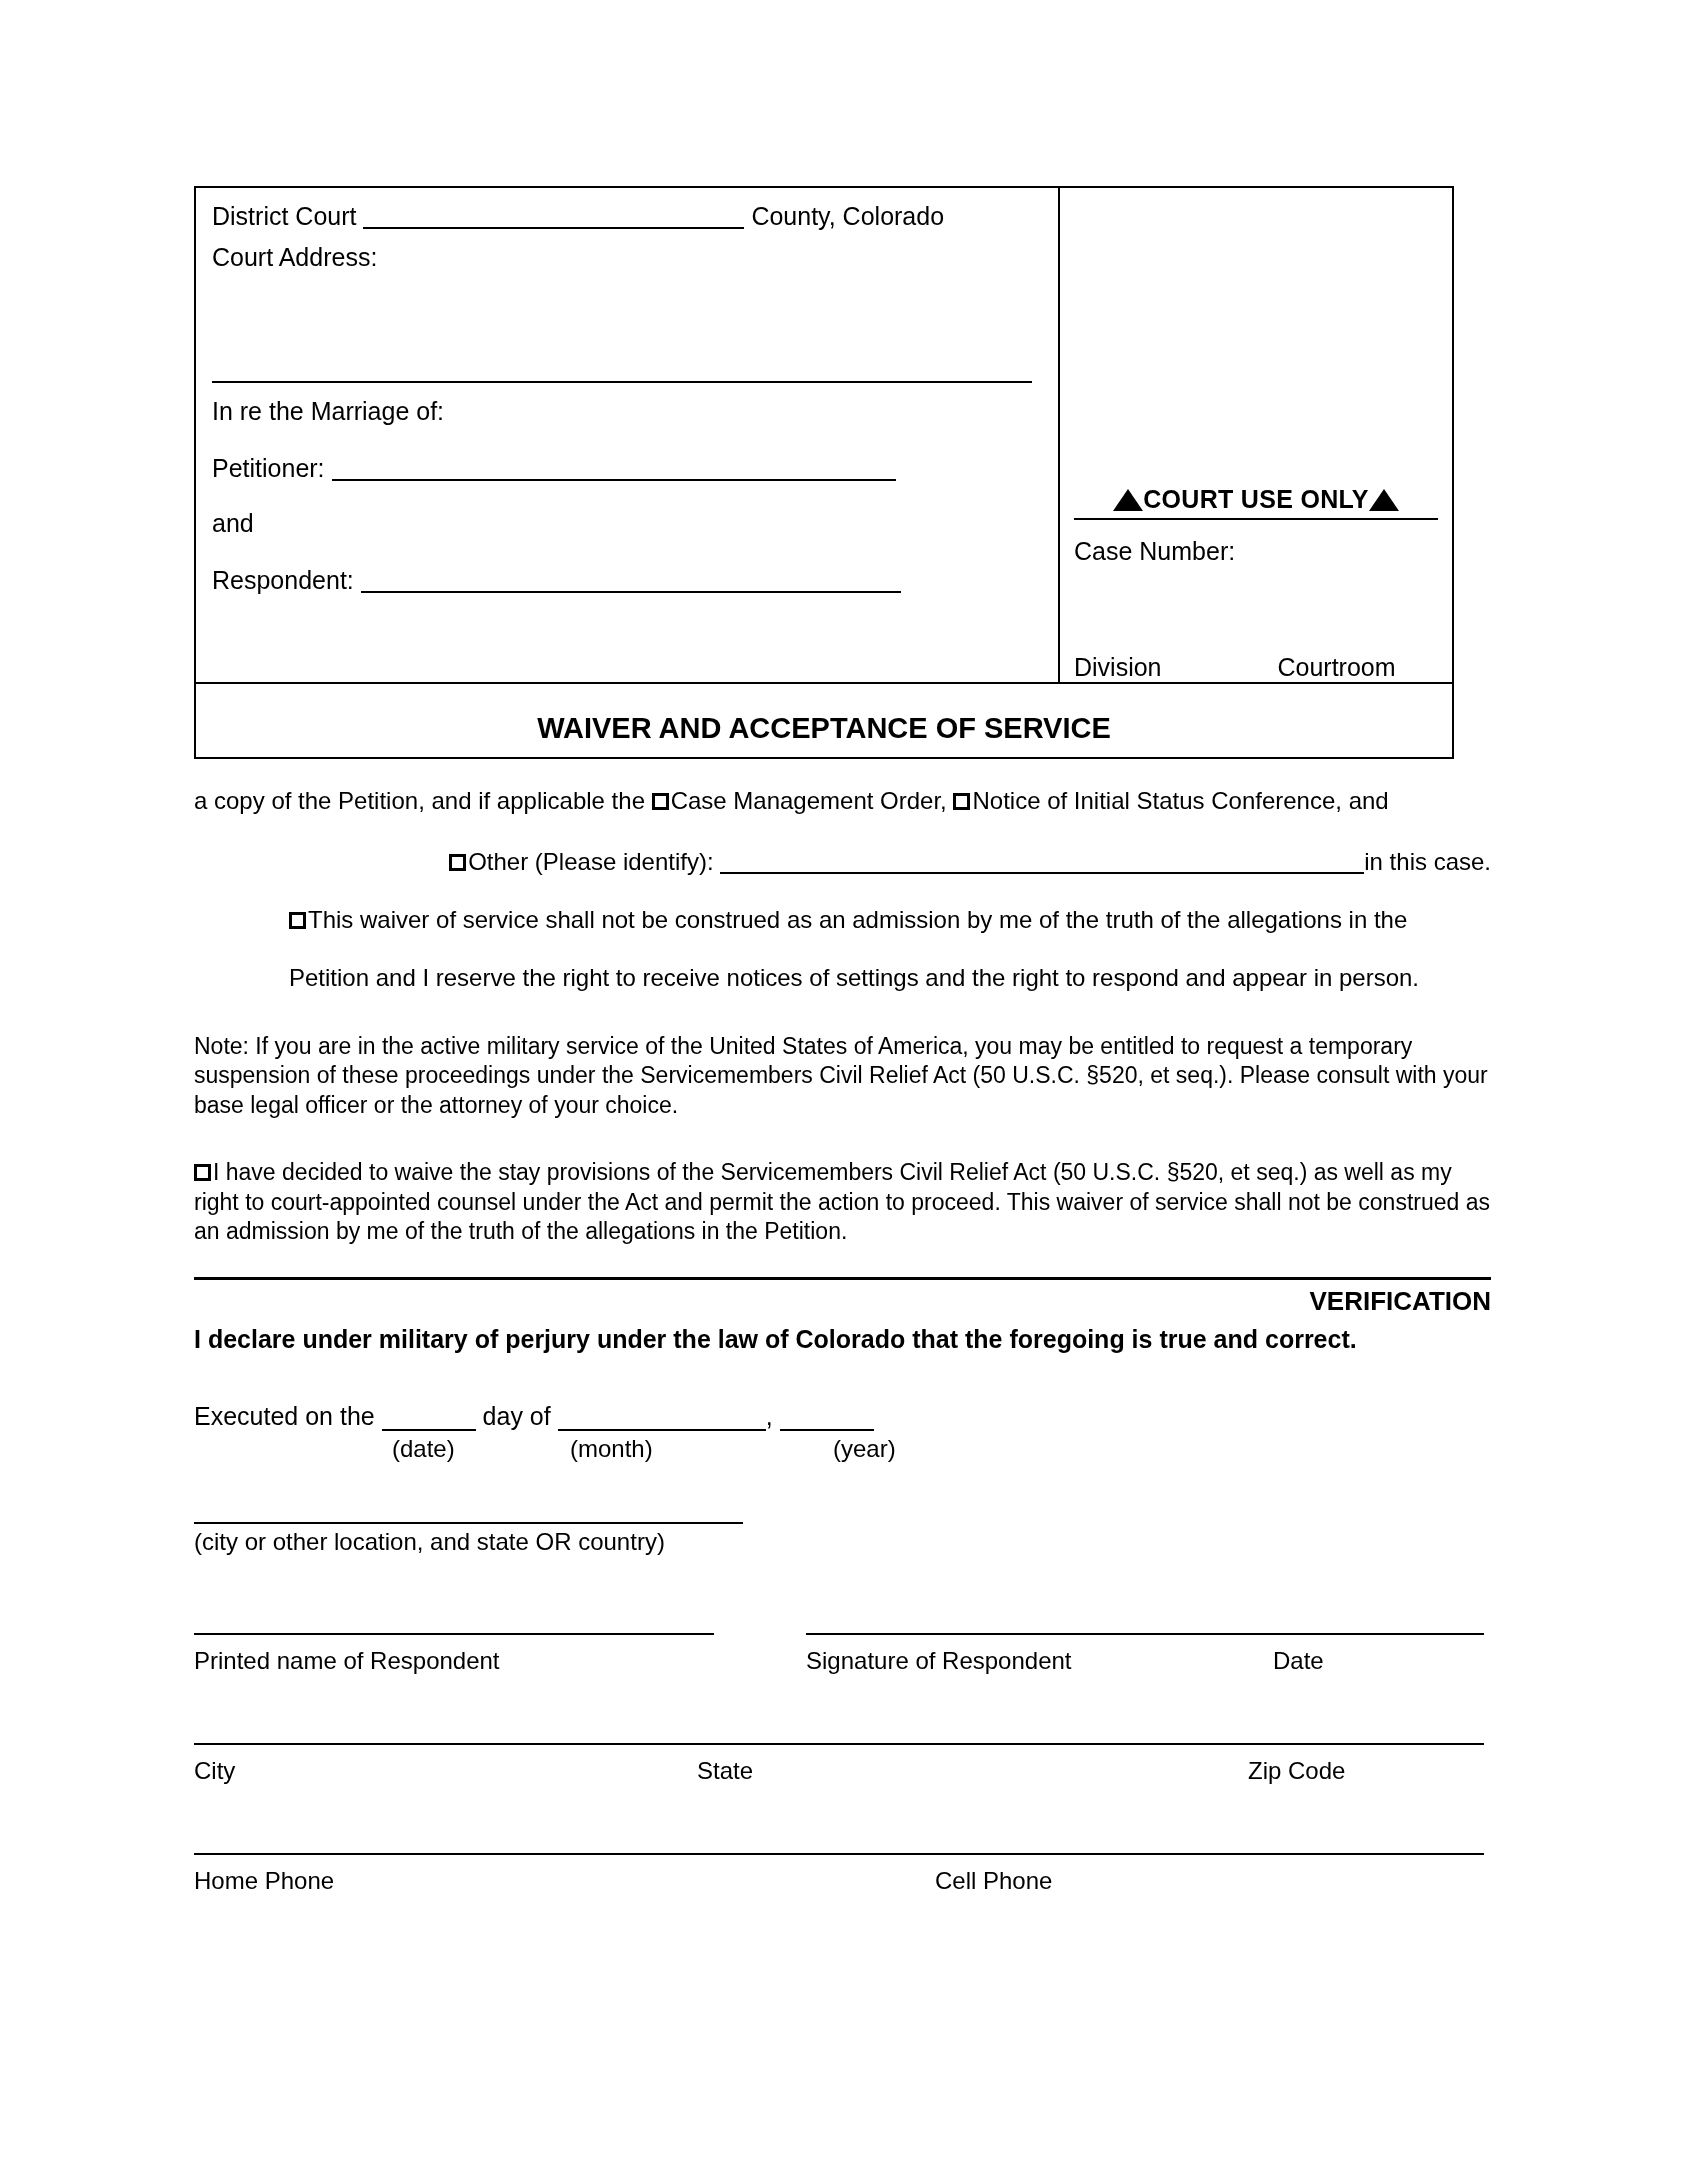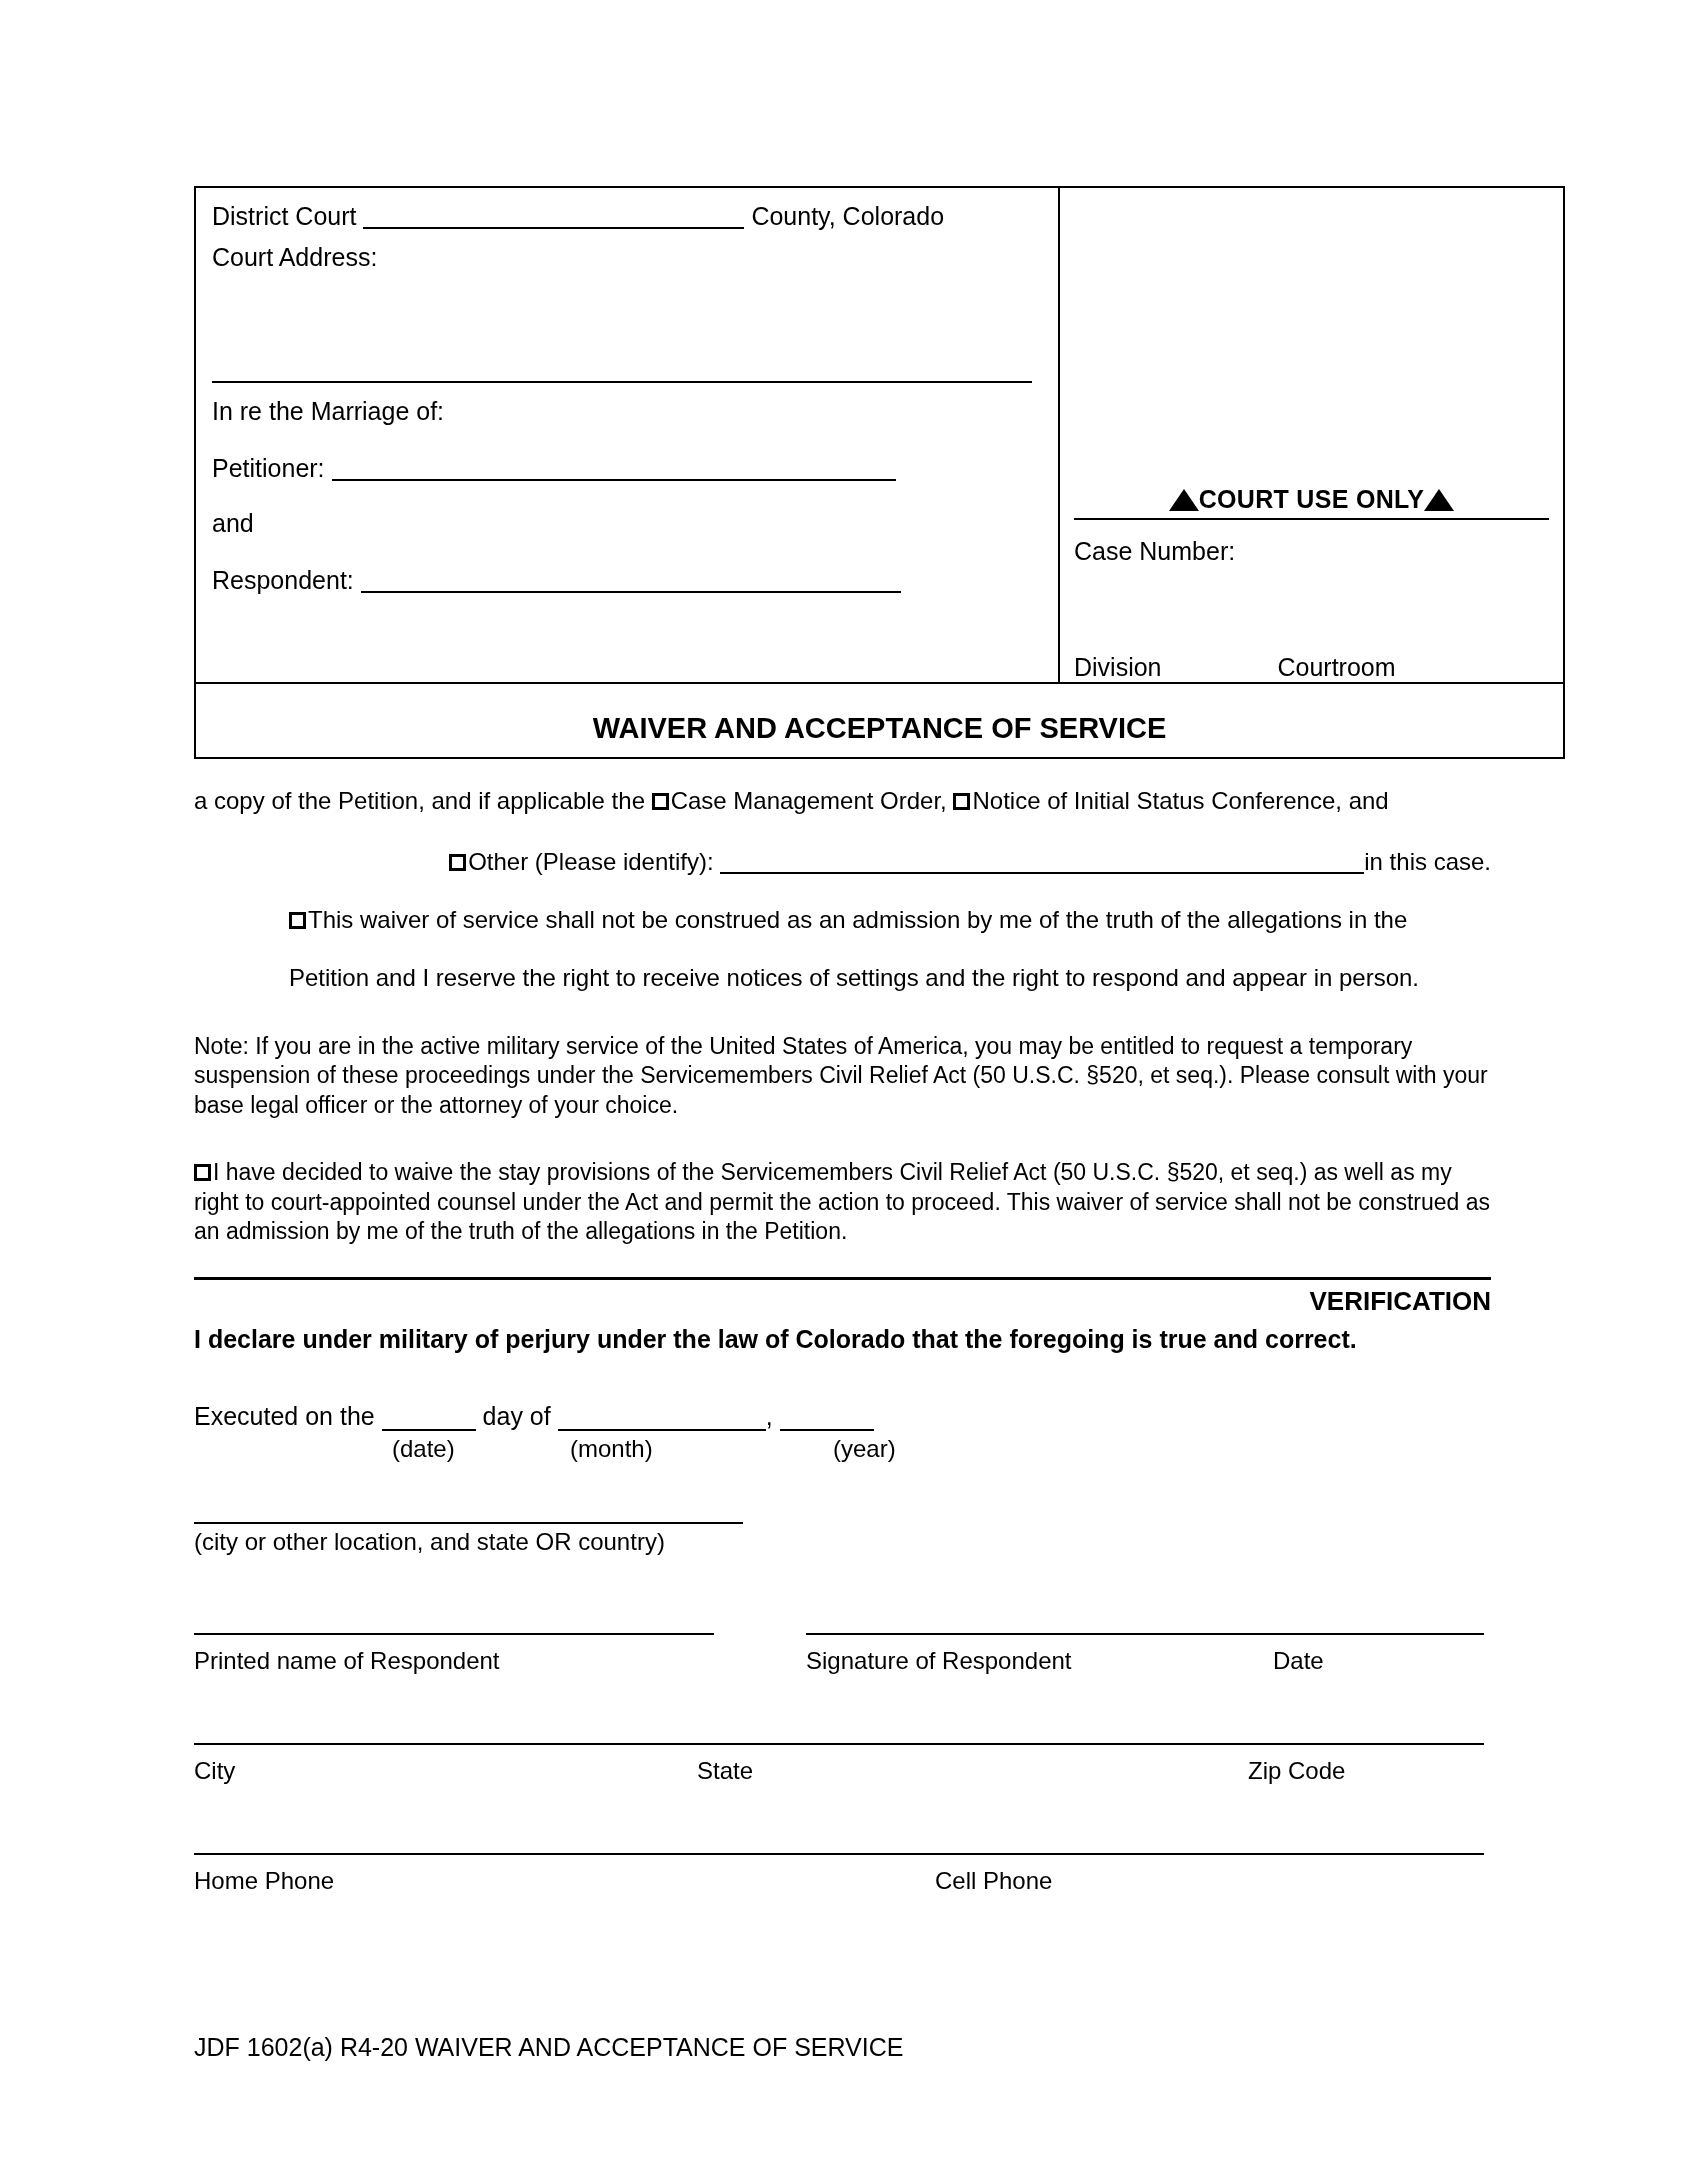--- a/index.html
+++ b/index.html
@@ -24,21 +24,21 @@
   .content {
     position: absolute;
     left: 194px;
     top: 186px;
     width: 1297px;
   }
 
   
   .caption {
     border: 2px solid #000;
-    width: 1371px;
+    width: 1260px;
     box-sizing: border-box;
   }
   .caption-top {
     display: flex;
     align-items: stretch;
   }
   .caption-left {
     width: 864px;
     border-right: 2px solid #000;
     box-sizing: border-box;
@@ -354,15 +354,14 @@
         <div class="l" style="left:0; width:1290px"></div>
       </div>
       <div class="sig-labels">
         <span style="left:0">Home Phone</span>
         <span style="left:741px">Cell Phone</span>
       </div>
     </div>
 
   </div>
 
-  <div class="footer">JDF 1602(a)  R4-20  WAIVER AND ACCEPTANCE OF SERVICE</div>
 </div>
 
 
 </body></html>

